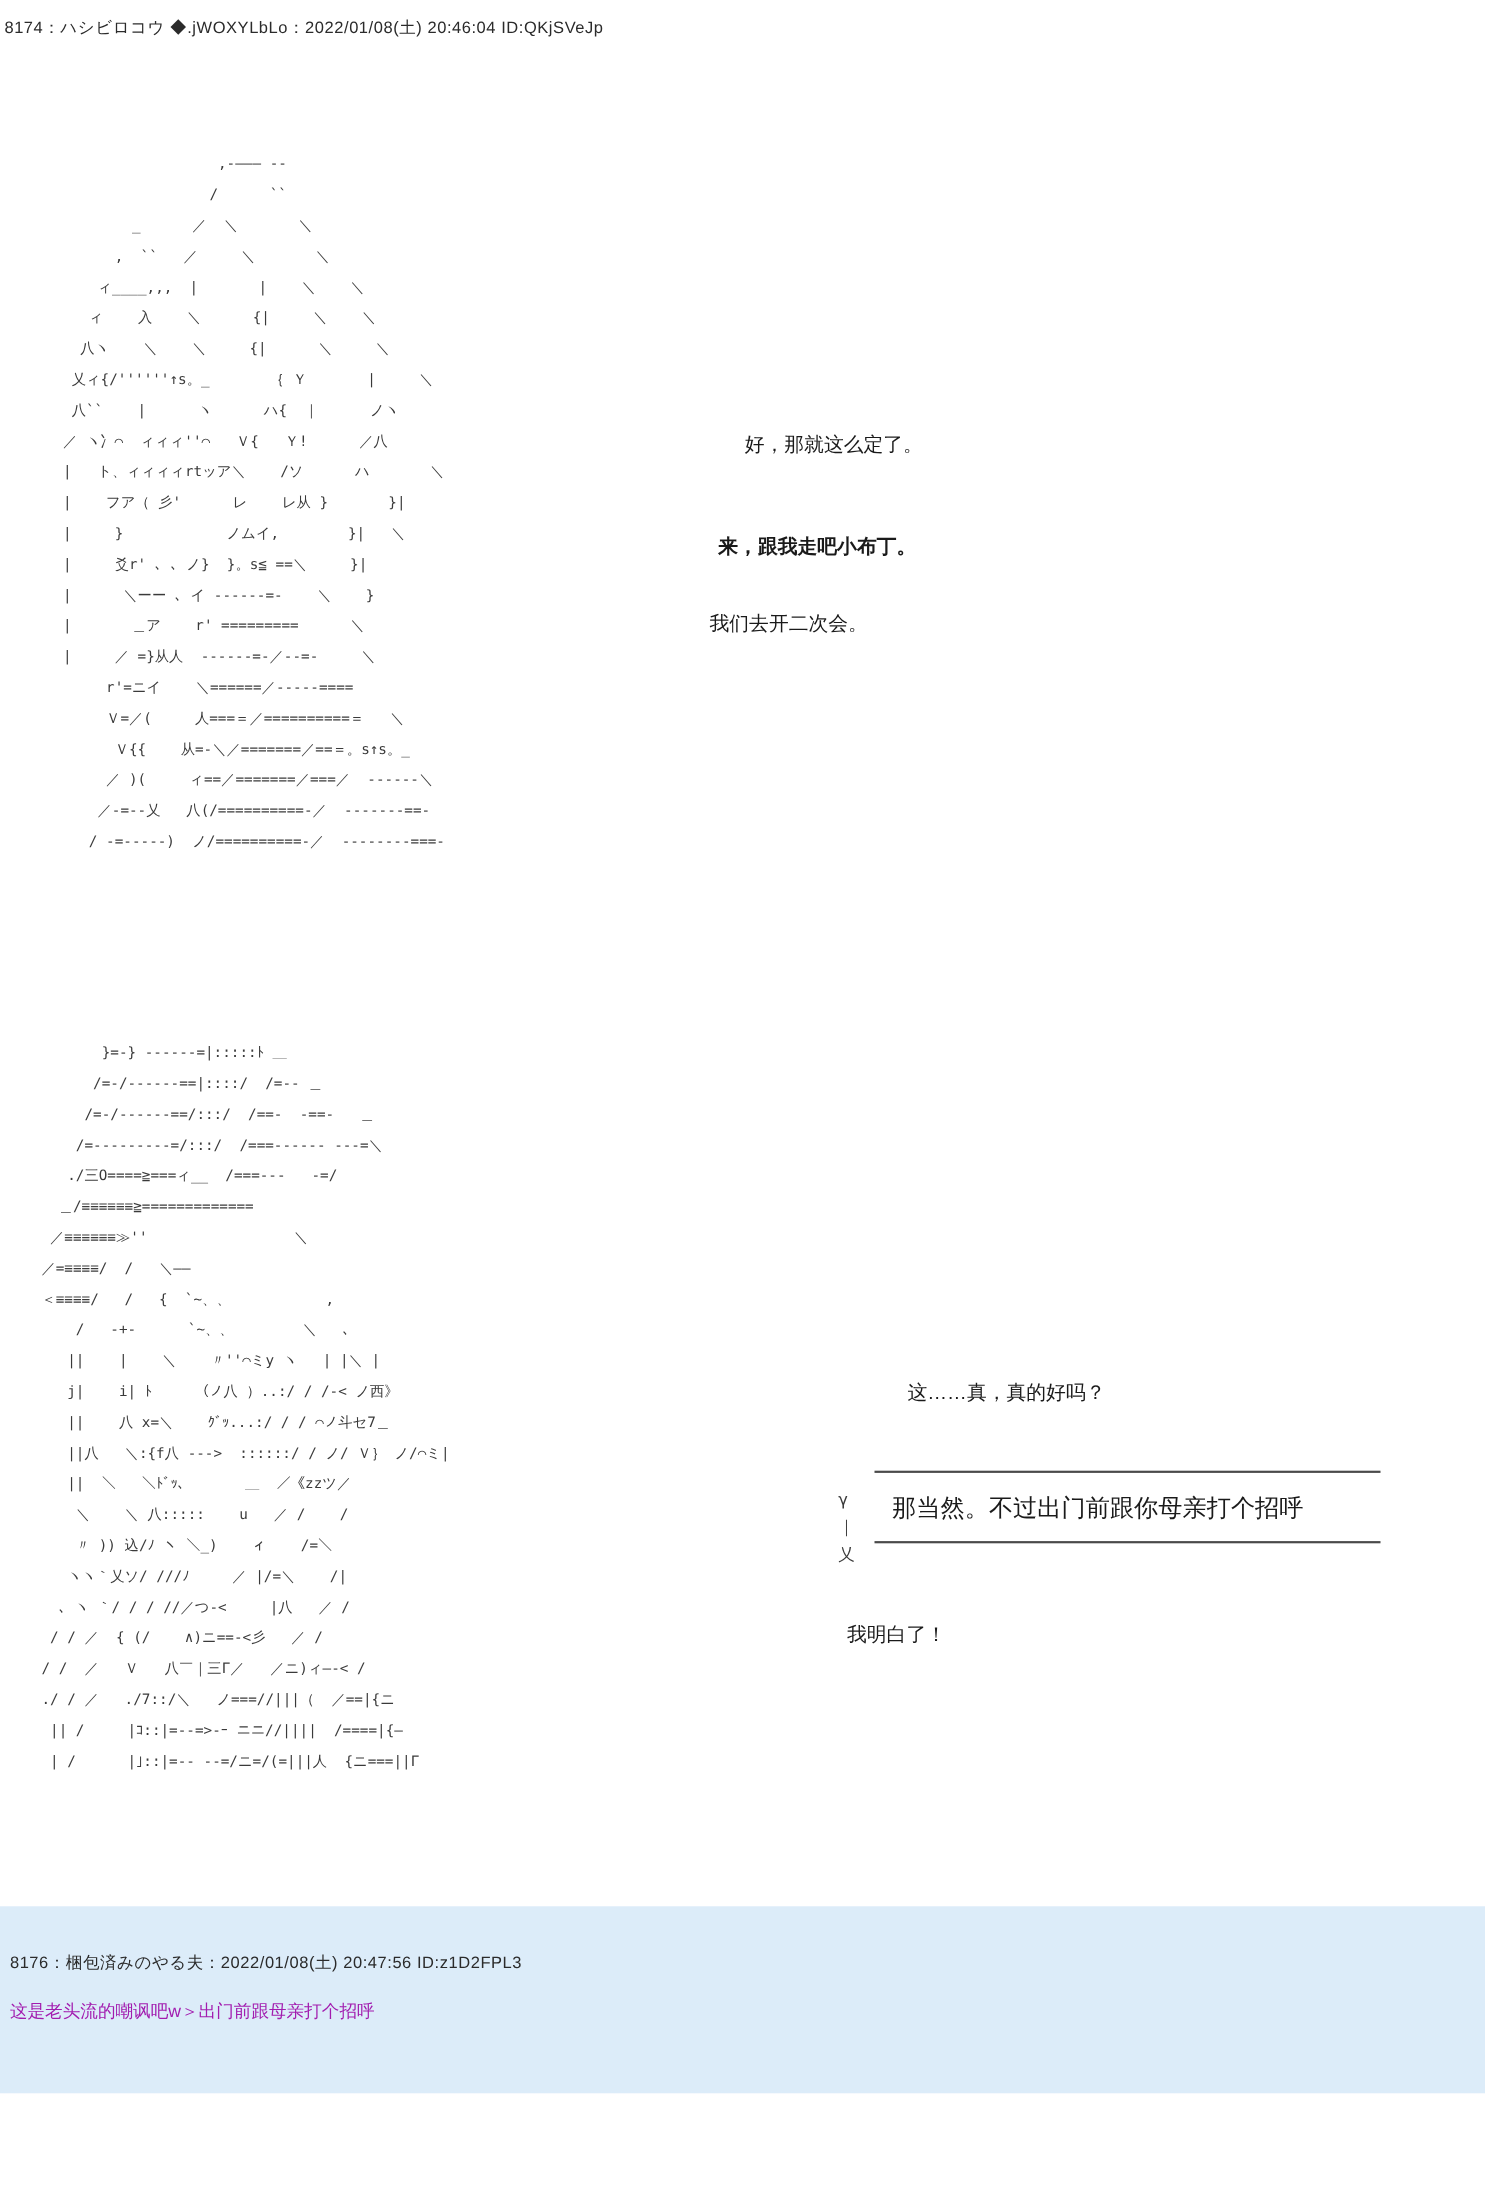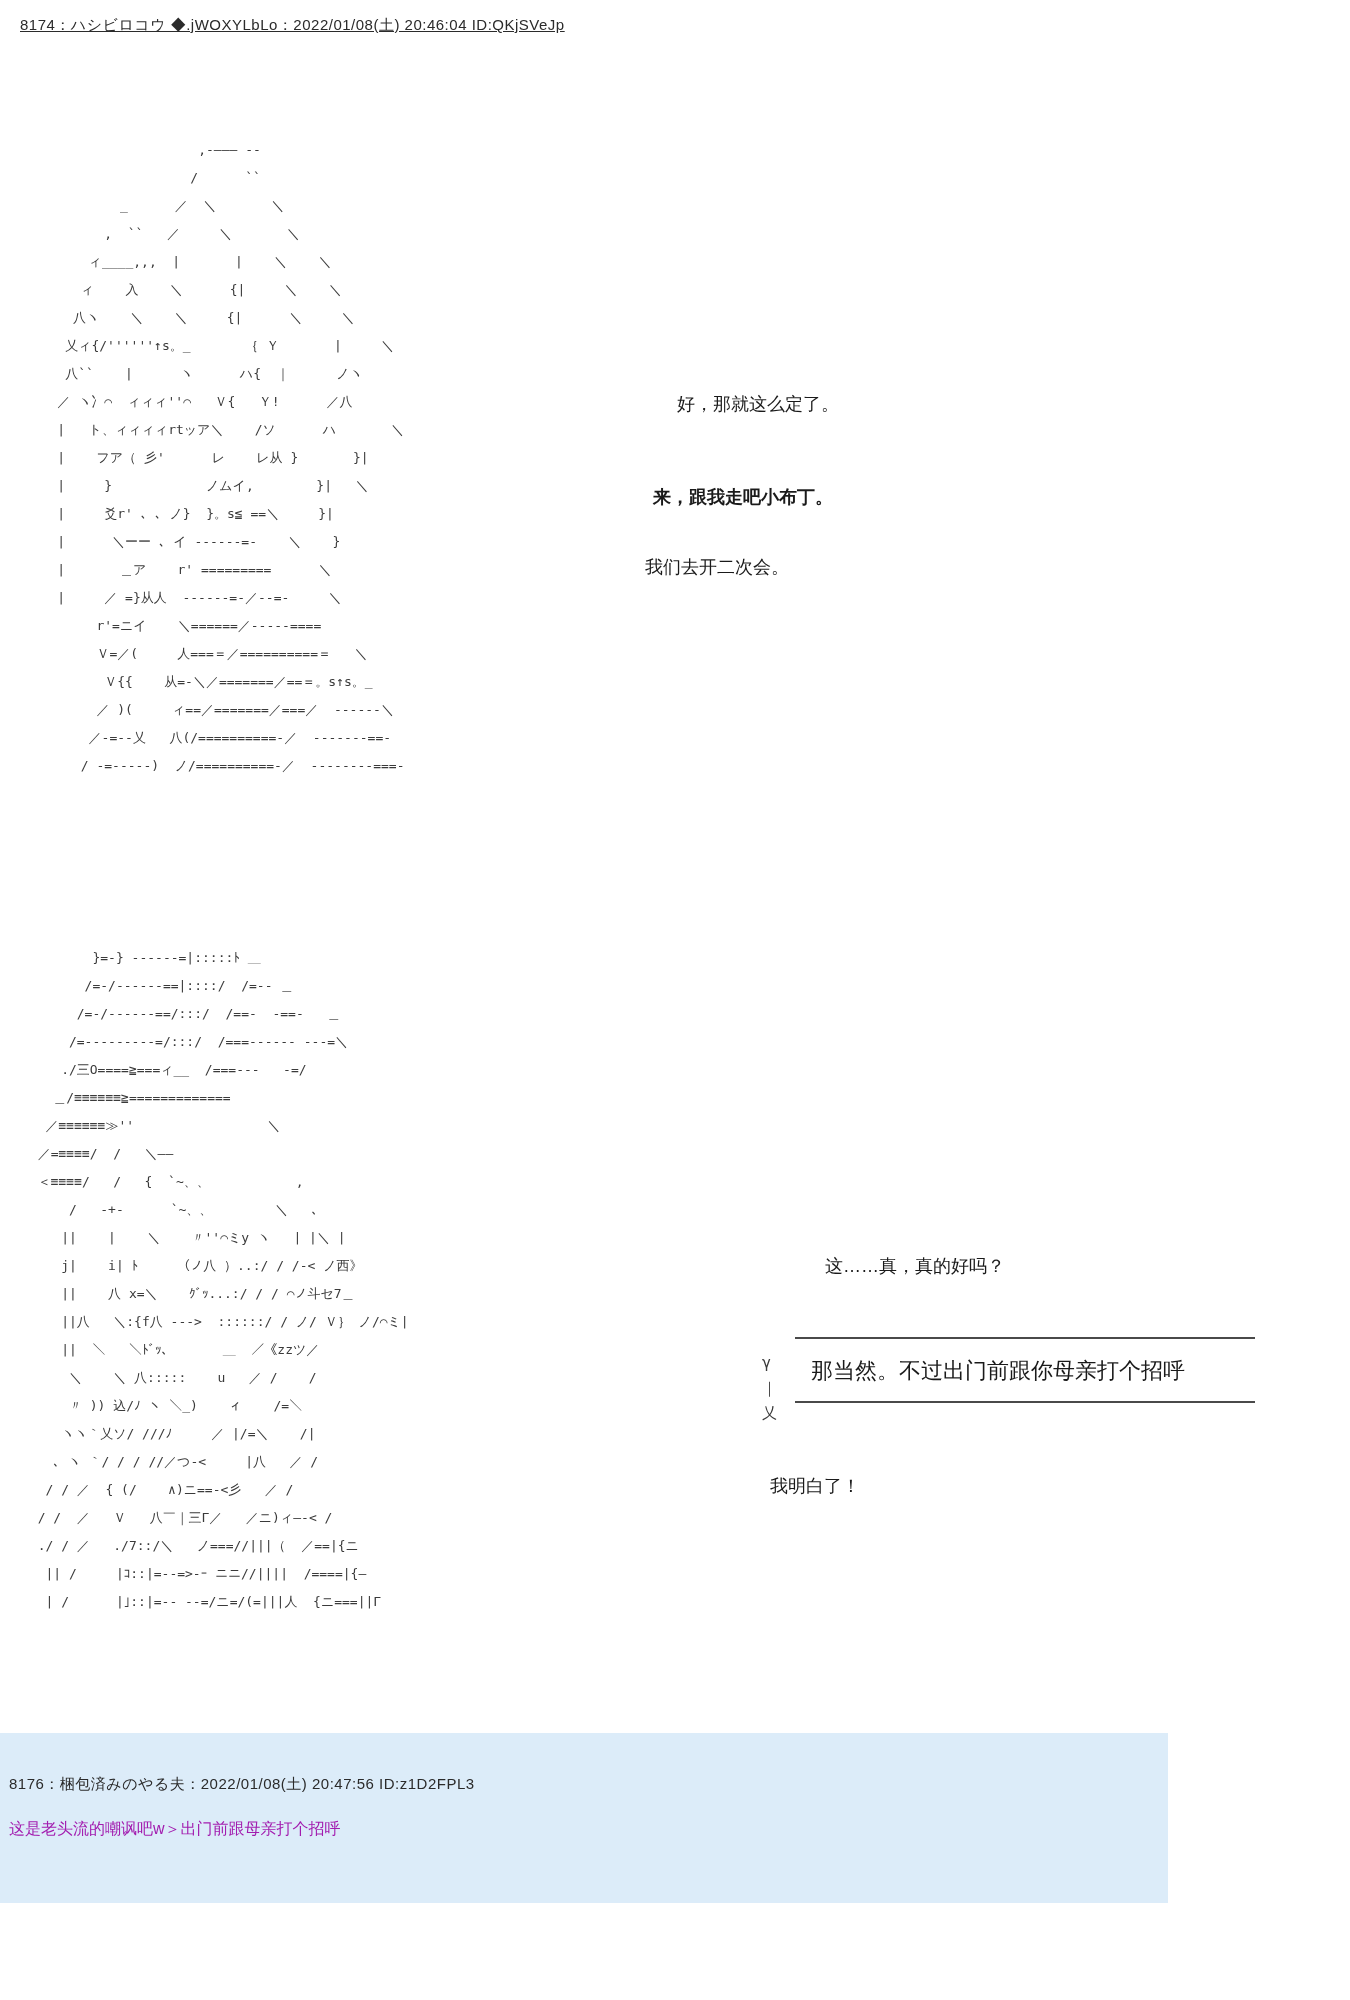--- a/index.html
+++ b/index.html
@@ -54,21 +54,21 @@
     font-family: "DejaVu Sans Mono", monospace;
     font-size: 15px;
     line-height: 25px;
     color: #3a3a3a;
     white-space: pre;
   }
 
   .reply-band {
     position: absolute;
     left: 0; top: 1733px;
-    width: 1168px; height: 170px;
+    width: 1350px; height: 170px;
     background: #dcecf9;
   }
   .footer-band {
     position: absolute;
     left: 0; top: 1903px;
     width: 1350px; height: 97px;
     background: #f7f8f8;
   }
   .reply-comment {
     position: absolute;
@@ -76,21 +76,21 @@
     color: #a21caf;
     white-space: nowrap;
   }
 </style>
 </head>
 <body>
 
 <div class="page">
 
   <div>
-    <div class="post-header" style="left:20px; top:16px;text-decoration:underline;">8174：ハシビロコウ ◆.jWOXYLbLo：2022/01/08(土) 20:46:04 ID:QKjSVeJp</div>
+    <div class="post-header" style="left:4px; top:16px;">8174：ハシビロコウ ◆.jWOXYLbLo：2022/01/08(土) 20:46:04 ID:QKjSVeJp</div>
 
     <pre class="aa" style="left:26px; top:136px;">                      ,-――― --
                      /      ``
             _      ／  ＼       ＼
           ,  ``   ／     ＼       ＼
         ィ____,,,  |       |    ＼    ＼
        ィ    入    ＼      {|     ＼    ＼
       八ヽ    ＼    ＼     {|      ＼     ＼
      乂ィ{/''''''↑s。_       ｛ Ｙ       |     ＼
      八``    |      ヽ      ハ{  ｜      ノヽ

